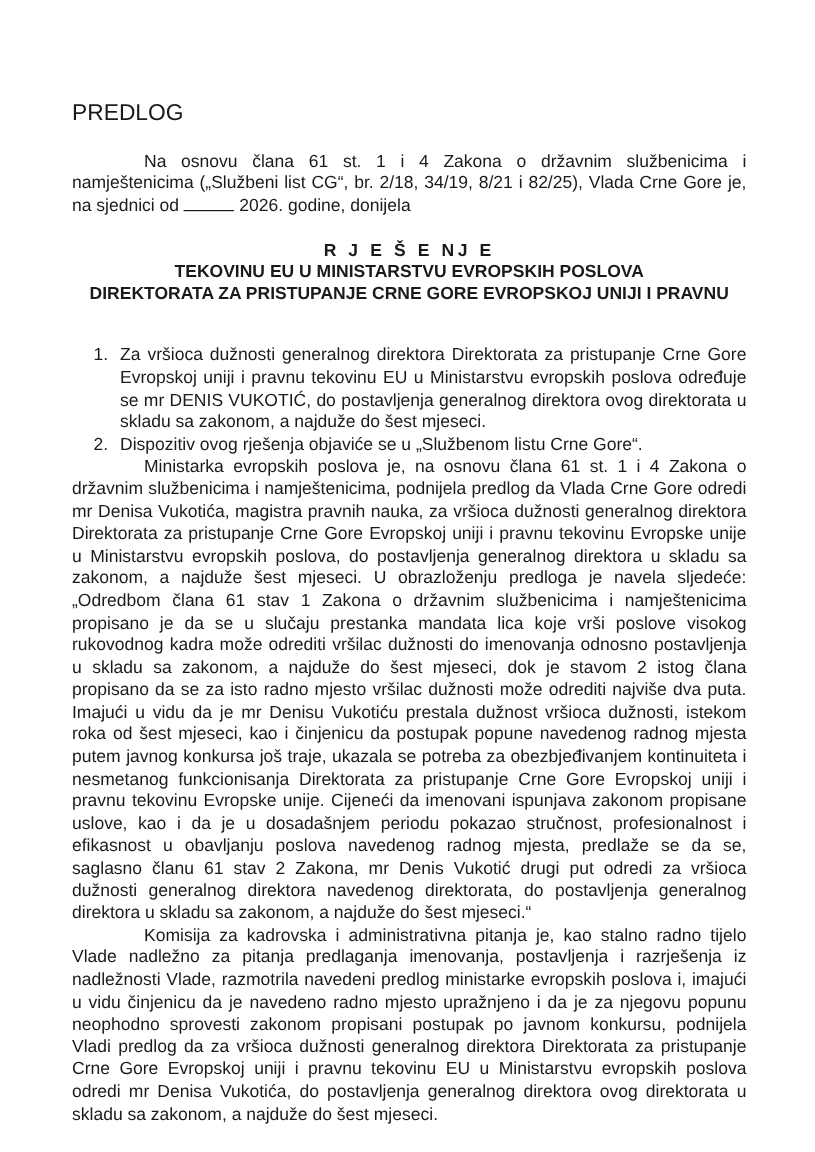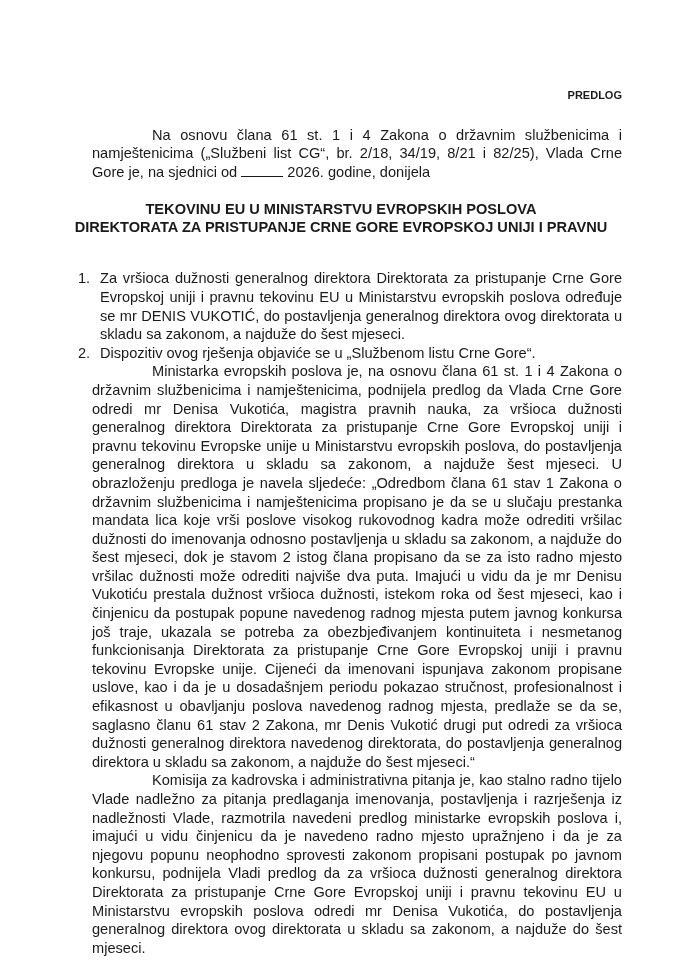--- a/index.html
+++ b/index.html
@@ -17,33 +17,31 @@
     }
     .page {
       position: absolute;
       left: 60px;
       top: 86px;
       width: 562px;
       font-size: 14.6px;
       line-height: 18.6px;
     }
     .predlog {
-      text-align: right;
-      font-weight: bold;
-      font-size: 11px;
+      font-weight: normal;
+      font-size: 19px;
       margin: 0 0 21px 0;
     }
     p {
       margin: 0;
       text-align: justify;
       text-align-last: left;
     }
     .indent {
       text-indent: 60px;
-      margin-left: 32px;
     }
     .blank {
       display: inline-block;
       width: 42px;
       border-bottom: 1px solid #1a1a1a;
       height: 12px;
       vertical-align: baseline;
     }
     .title-block {
       margin-top: 19px;
@@ -87,20 +85,21 @@
 </head>
 <body>
 
 <div class="page">
 
   <div class="predlog">PREDLOG</div>
 
   <p class="indent"><span>Na osnovu člana 61 st. 1 i 4 Zakona o državnim službenicima i namještenicima („Službeni list CG“, br. 2/18, 34/19, 8/21 i 82/25), Vlada Crne Gore je, na sjednici od </span><span class="blank"></span><span> 2026. godine, donijela</span></p>
 
   <div class="title-block">
+    <div class="spaced">R J E Š E NJ E</div>
     <div>TEKOVINU EU U MINISTARSTVU EVROPSKIH POSLOVA</div>
     <div>DIREKTORATA ZA PRISTUPANJE CRNE GORE EVROPSKOJ UNIJI I PRAVNU</div>
   </div>
 
   <ol class="dispozitiv">
     <li>
       <span class="num">1.</span><span>Za vršioca dužnosti generalnog direktora Direktorata za pristupanje Crne Gore Evropskoj uniji i pravnu tekovinu EU u Ministarstvu evropskih poslova određuje se </span><span class="bold">mr DENIS VUKOTIĆ</span><span>, do postavljenja generalnog direktora ovog direktorata u skladu sa zakonom, a najduže do šest mjeseci.</span>
     </li>
     <li>
       <span class="num">2.</span><span>Dispozitiv ovog rješenja objaviće se u „Službenom listu Crne Gore“.</span>

